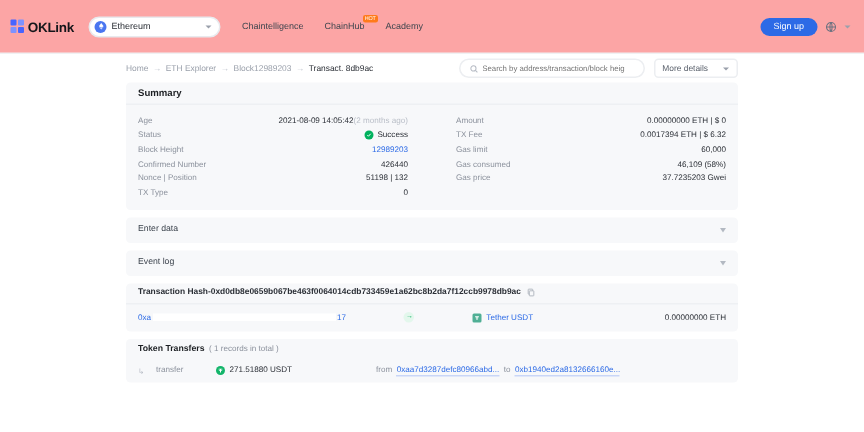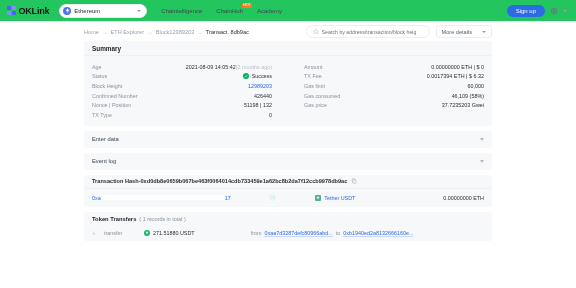--- a/index.html
+++ b/index.html
@@ -6,22 +6,22 @@
   html, body {
     width: 576px; height: 288px;
     background: #ffffff;
     font-family: "Liberation Sans", sans-serif;
     color: #1c1f23;
     overflow: hidden;
   }
 
   
   .topnav {
-    height: 22px;
-    background: #22c55e;
+    height: 36px;
+    background: #fca5a5;
     border-bottom: 1px solid #f0f1f3;
     display: flex;
     align-items: center;
     padding: 0 7px;
     gap: 0;
   }
   .brand { display: flex; align-items: center; gap: 2.5px; margin-right: 10px; }
   .brand-mark { width: 9px; height: 9px; position: relative; flex: 0 0 auto; }
   .brand-mark i {
     position: absolute; width: 3.6px; height: 3.6px; border-radius: 0.7px; background: #4764ff;

